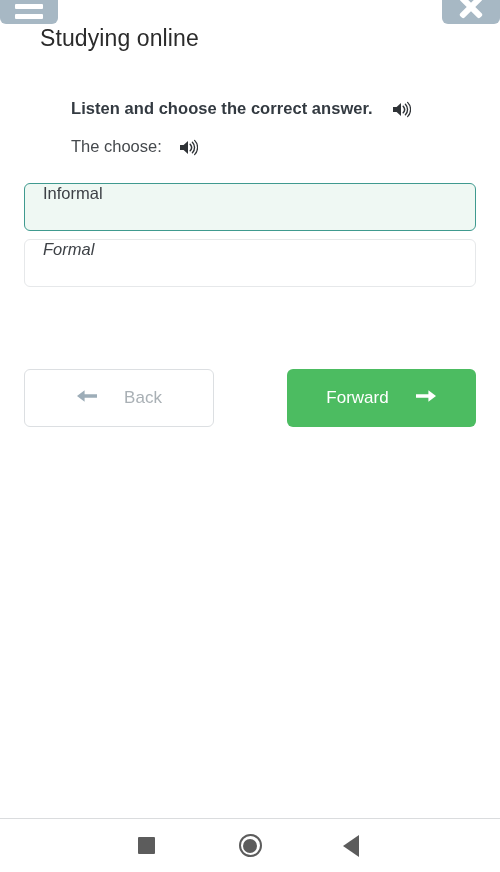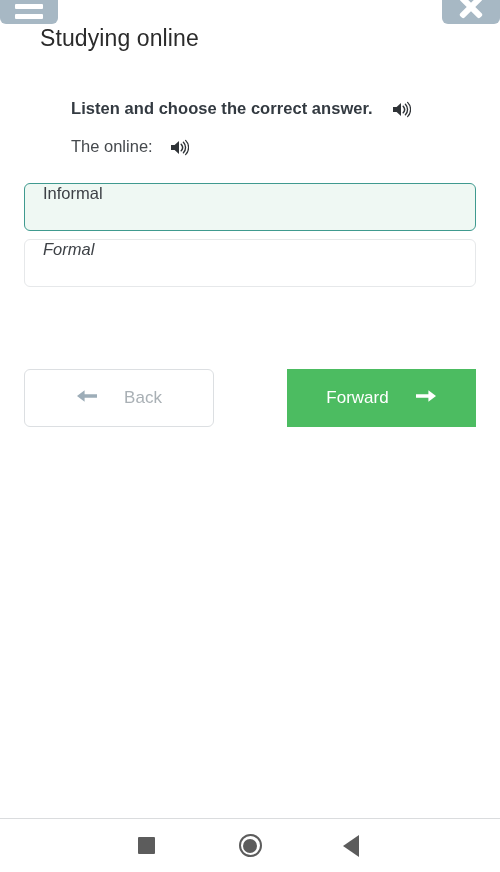--- a/index.html
+++ b/index.html
@@ -159,21 +159,21 @@
     font-size: 17px;
     color: #a9b0b5;
   }
 
   #forward-button {
     position: absolute;
     left: 287px;
     top: 369px;
     width: 189px;
     height: 58px;
-    border-radius: 0;
+    border-radius: 6px;
     background: #4cbc61;
     border: none;
     display: flex;
     align-items: center;
     justify-content: center;
     gap: 26px;
     cursor: pointer;
   }
   #forward-button .btn-label {
     font-size: 17px;
@@ -263,21 +263,21 @@
       <svg width="19" height="17" viewBox="0 0 19 17" aria-hidden="true">
         <path d="M1 6 L4.6 6 L9 2 L9 15 L4.6 11 L1 11 Z" fill="#2f3337"></path>
         <path d="M11.2 5.2 A5 5 0 0 1 11.2 11.8" stroke="#2f3337" stroke-width="1.5" fill="none" stroke-linecap="round"></path>
         <path d="M13.4 3.2 A7.6 7.6 0 0 1 13.4 13.8" stroke="#2f3337" stroke-width="1.4" fill="none" stroke-linecap="round"></path>
         <path d="M15.6 1.4 A10 10 0 0 1 15.6 15.6" stroke="#2f3337" stroke-width="1.2" fill="none" stroke-linecap="round"></path>
       </svg>
     </span>
   </div>
 
   <div class="prompt-row" id="prompt-sub">
-    <span class="prompt-text">The online:</span>
+    <span class="prompt-text">The choose:</span>
     <span class="speaker-icon">
       <svg width="19" height="17" viewBox="0 0 19 17" aria-hidden="true">
         <path d="M1 6 L4.6 6 L9 2 L9 15 L4.6 11 L1 11 Z" fill="#2f3337"></path>
         <path d="M11.2 5.2 A5 5 0 0 1 11.2 11.8" stroke="#2f3337" stroke-width="1.5" fill="none" stroke-linecap="round"></path>
         <path d="M13.4 3.2 A7.6 7.6 0 0 1 13.4 13.8" stroke="#2f3337" stroke-width="1.4" fill="none" stroke-linecap="round"></path>
         <path d="M15.6 1.4 A10 10 0 0 1 15.6 15.6" stroke="#2f3337" stroke-width="1.2" fill="none" stroke-linecap="round"></path>
       </svg>
     </span>
   </div>
 

